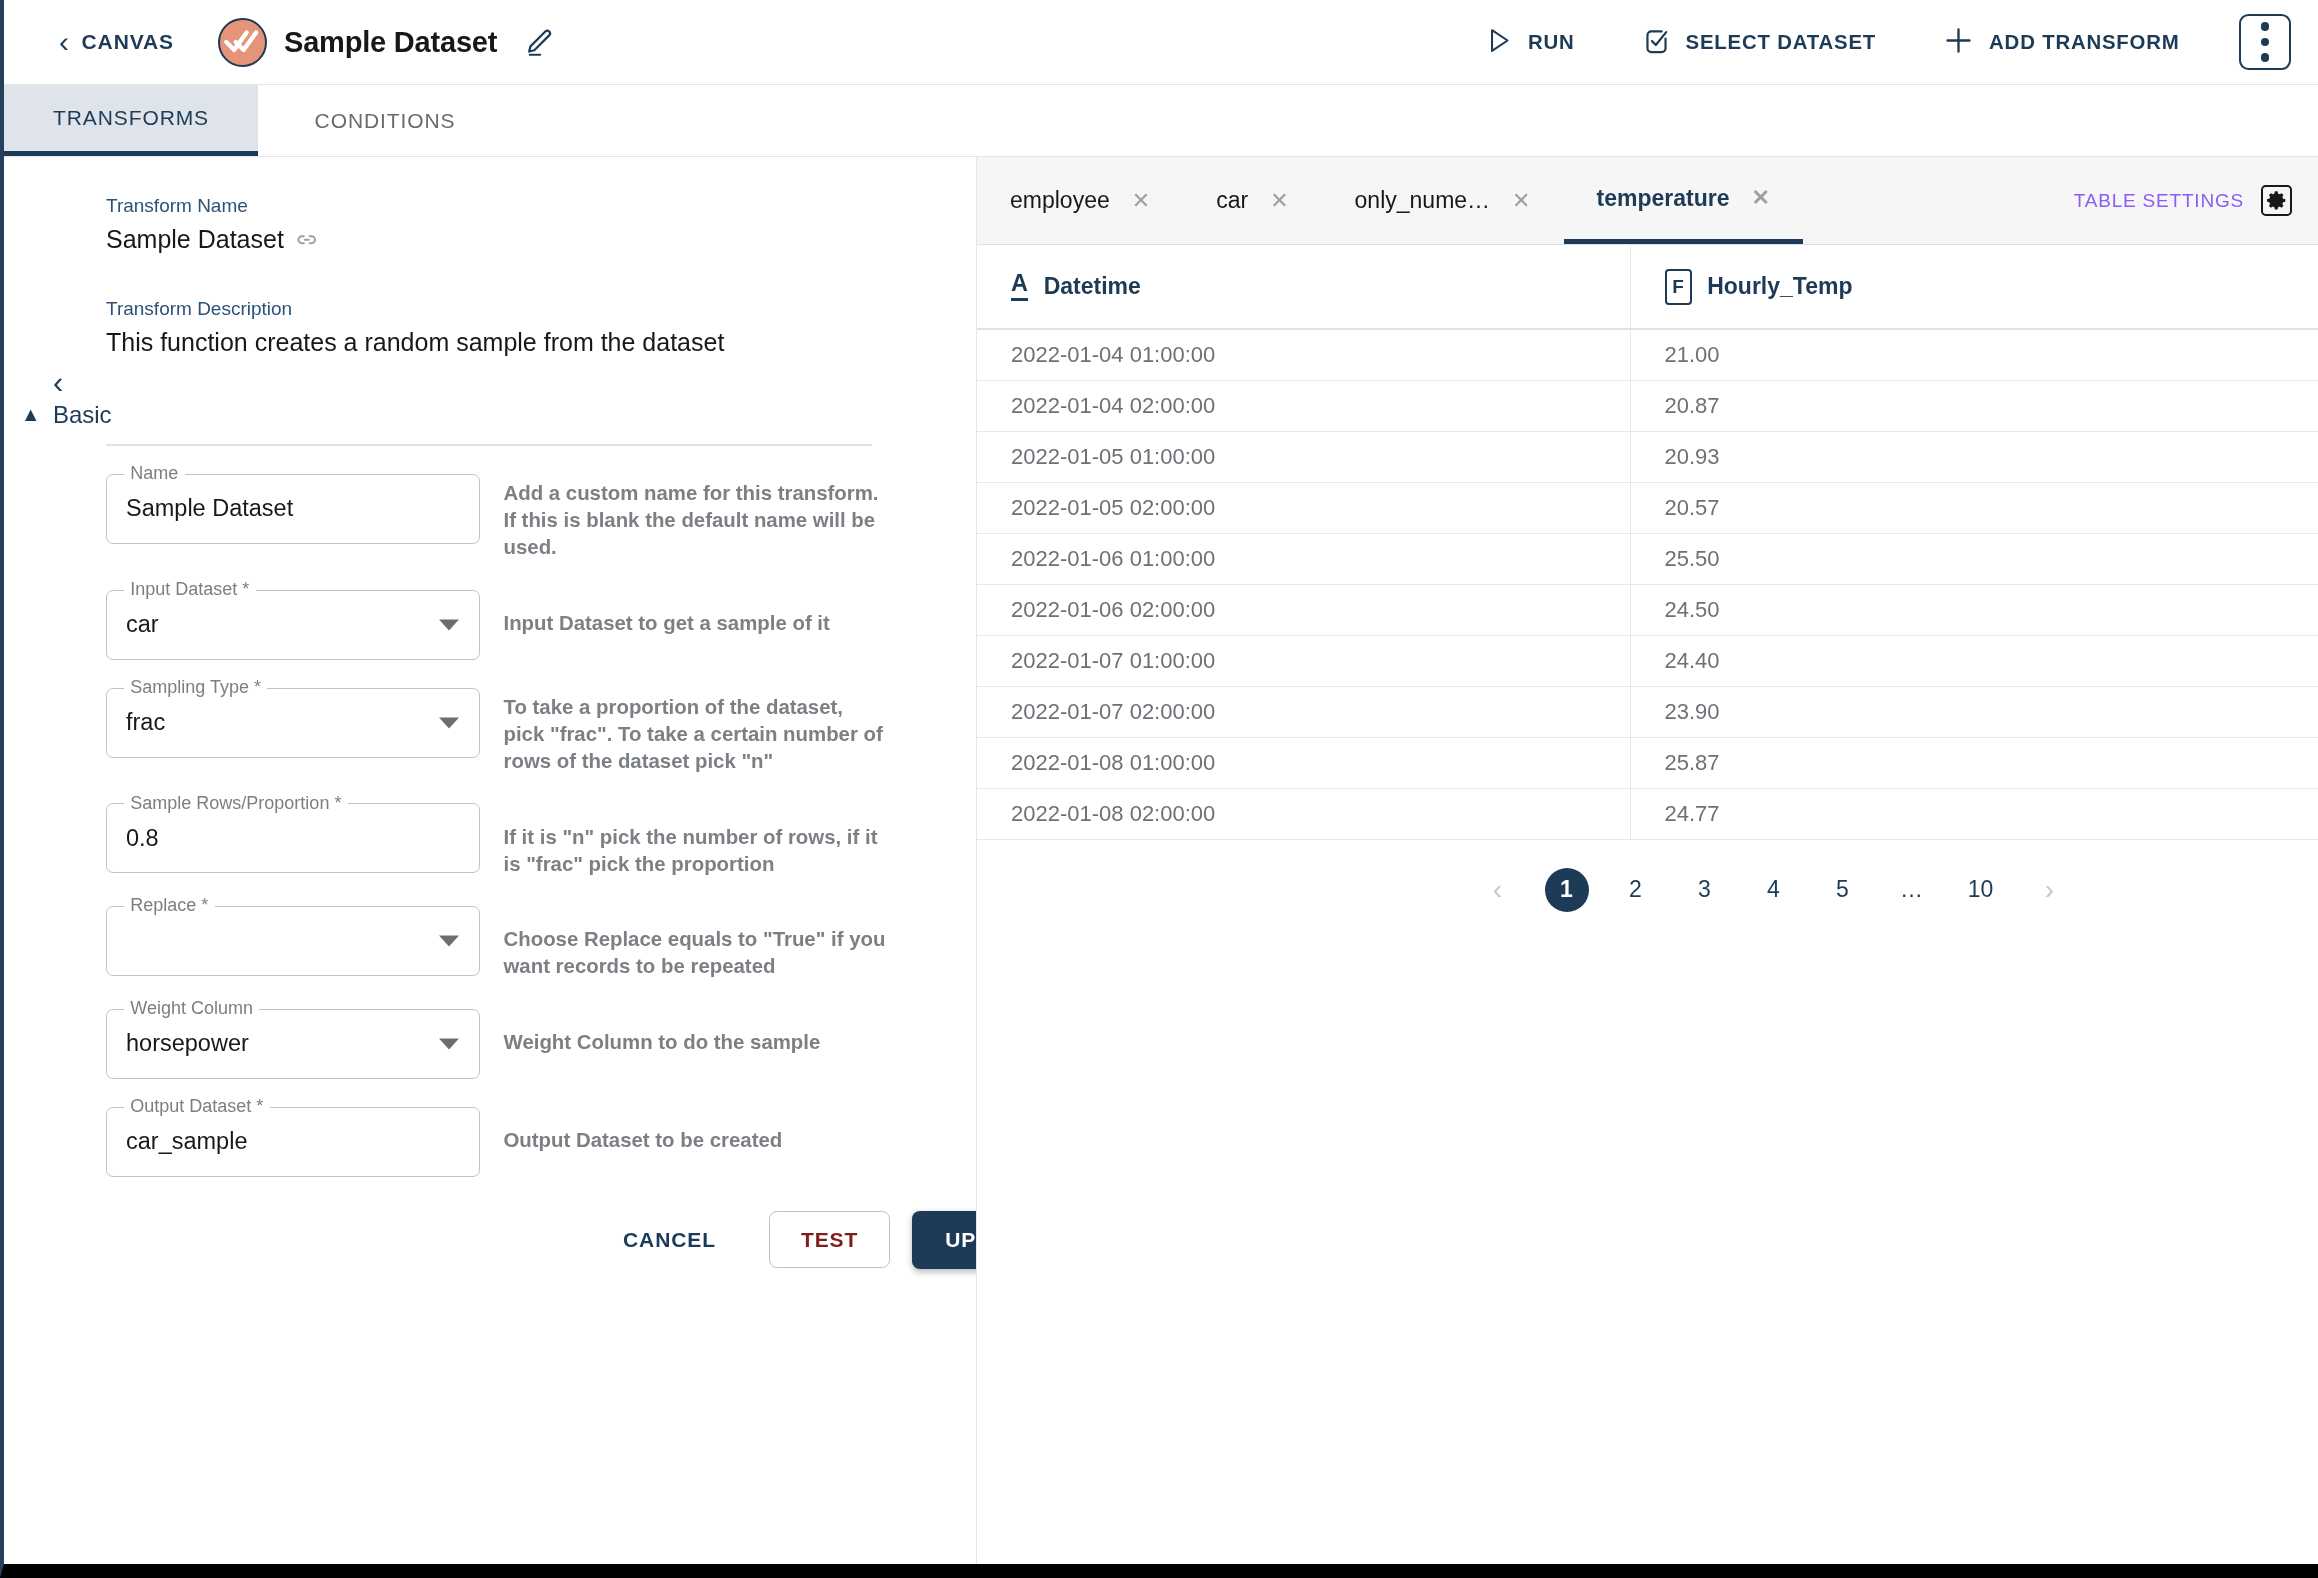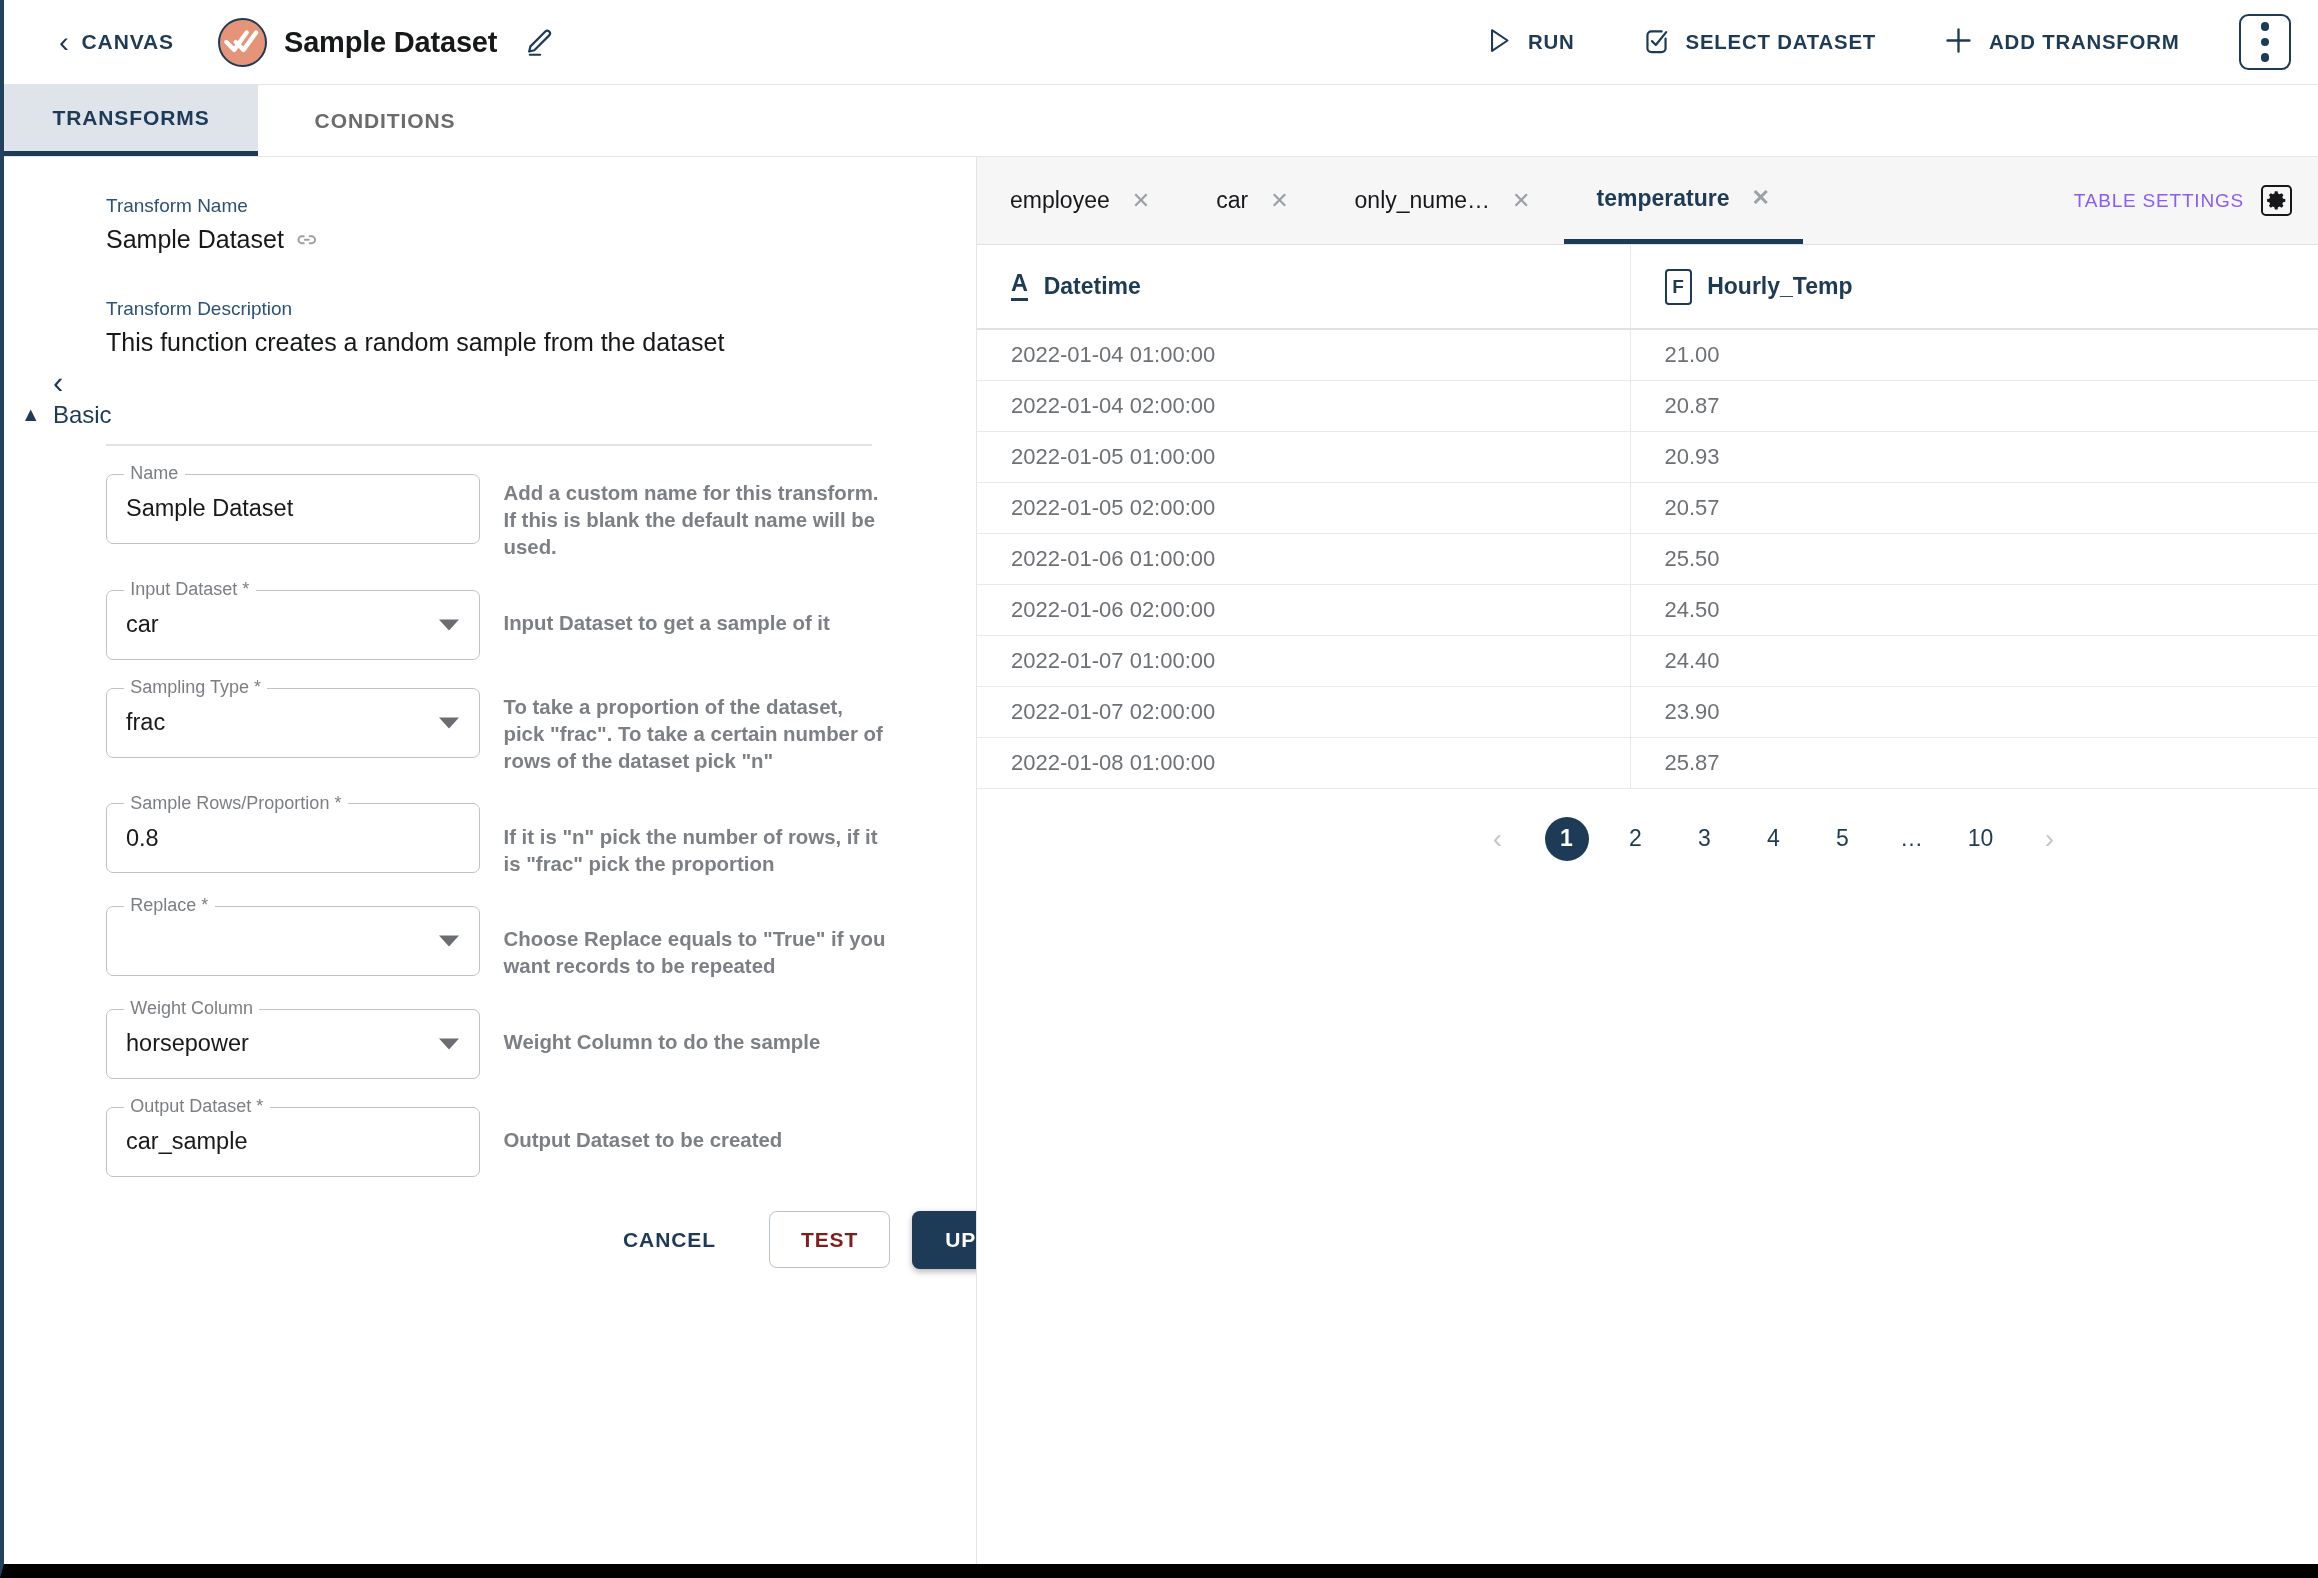--- a/index.html
+++ b/index.html
@@ -58,21 +58,21 @@
   .kebab-btn i { width: 8.6px; height: 8.6px; border-radius: 50%; background:#1d3b56; display:block; }
 
   
   .maintabs {
     height: 72px; display: flex; align-items: stretch;
     border-bottom: 1.6px solid #e3e5e8; background: #fff;
   }
   .mtab {
     display:flex; align-items:center; justify-content:center;
     width: 254px; cursor: pointer;
-    font-size: 21px; font-weight: 700; letter-spacing: 0.9px;
+    font-size: 21px; font-weight: 400; letter-spacing: 0.9px;
     color: #6b6b6b;
   }
   .mtab.active { background: #dfe3ea; color: #1d3b56; border-bottom: 5.5px solid #1d3b56; }
 
   
   .body { display: flex; height: calc(1578px - 85px - 72px - 14px); }
 
   .left-pane {
     width: 973px; flex: none; position: relative;
     border-right: 1.6px solid #e3e5e8; background: #fff;
@@ -459,20 +459,24 @@
               <td>24.40</td>
             </tr>
           <tr>
               <td>2022-01-07 02:00:00</td>
               <td>23.90</td>
             </tr>
           <tr>
               <td>2022-01-08 01:00:00</td>
               <td>25.87</td>
             </tr>
+          <tr>
+              <td>2022-01-08 02:00:00</td>
+              <td>24.77</td>
+            </tr>
         </tbody>
       </table>
 
       <div class="pager">
         <div class="pg arw">‹</div>
         <div class="pg cur">1</div>
         <div class="pg">2</div>
         <div class="pg">3</div>
         <div class="pg">4</div>
         <div class="pg">5</div>

